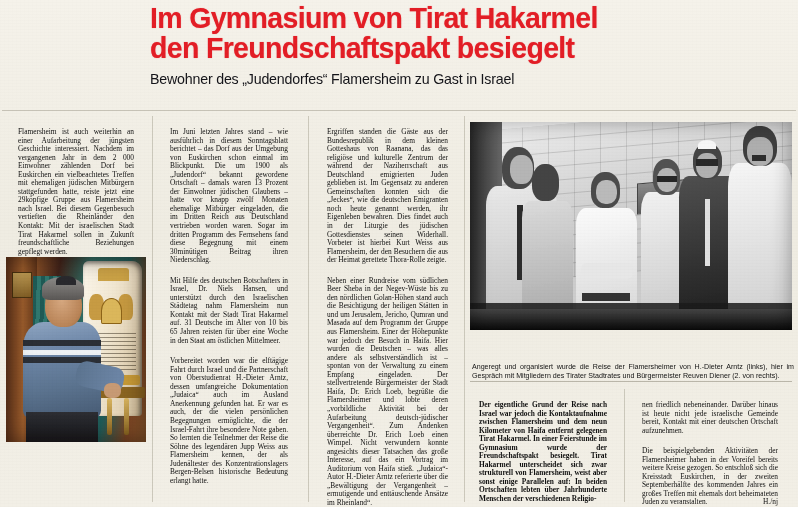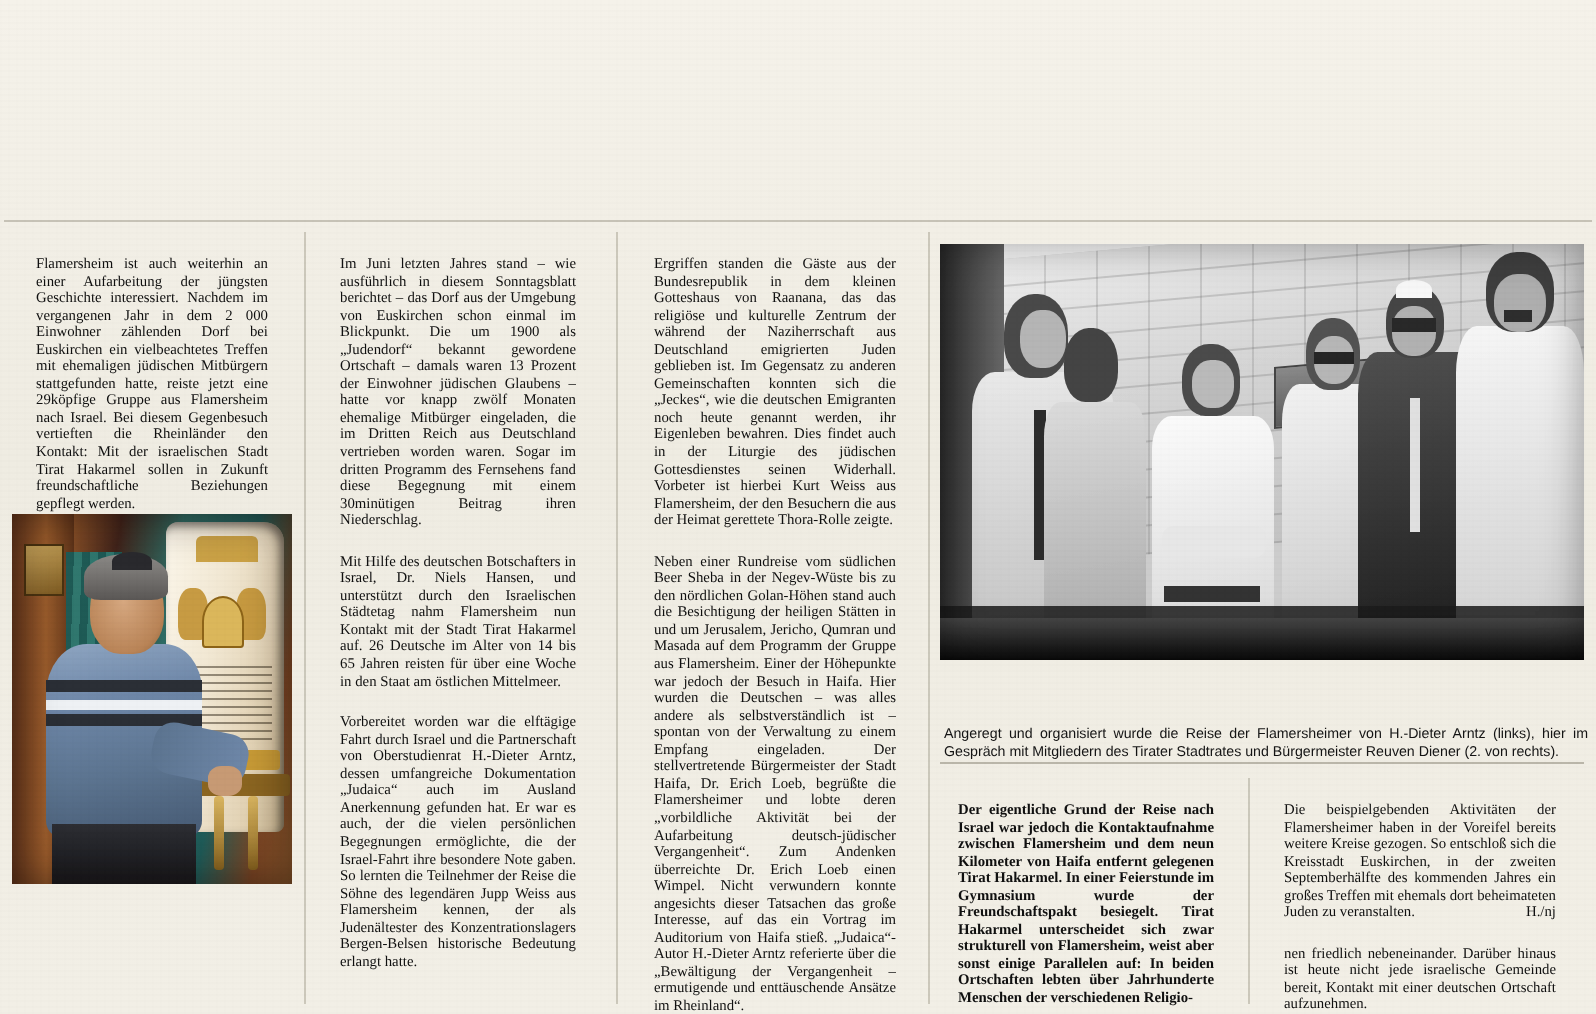--- a/index.html
+++ b/index.html
@@ -200,20 +200,24 @@
   #cap2{left:472px;top:337px;width:322px;margin-top:26px;}
 
   .rule-cap2{position:absolute;left:470px;top:381px;width:322px;height:1px;background:#bab6a9;}
   .sig{text-align:right;display:inline;float:right;}
 </style>
 </head>
 <body>
 
 <div class="page">
 
+  <div class="masthead">
+    <h1 class="headline"><span>Im Gymnasium von Tirat Hakarmel</span><span class="l2">den Freundschaftspakt besiegelt</span></h1>
+    <div class="subhead">Bewohner des „Judendorfes“ Flamersheim zu Gast in Israel</div>
+  </div>
   <div class="rule-top"></div>
 
   <div class="vrule" style="left:152px;top:116px;height:386px;"></div>
   <div class="vrule" style="left:308px;top:116px;height:386px;"></div>
   <div class="vrule" style="left:464px;top:116px;height:386px;"></div>
   <div class="vrule" style="left:624px;top:389px;height:113px;"></div>
 
   <div class="col" id="col1">
     <p>Flamersheim ist auch weiterhin an einer Aufarbeitung der jüngsten Geschichte interessiert. Nachdem im vergangenen Jahr in dem 2 000 Einwohner zählenden Dorf bei Euskirchen ein vielbeachtetes Treffen mit ehemaligen jüdischen Mitbürgern stattgefunden hatte, reiste jetzt eine 29köpfige Gruppe aus Flamersheim nach Israel. Bei diesem Gegenbesuch vertieften die Rheinländer den Kontakt: Mit der israelischen Stadt Tirat Hakarmel sollen in Zukunft freundschaftliche Beziehungen gepflegt werden.</p>
   </div>
@@ -242,21 +246,21 @@
     <div class="p1-pants"></div>
     <div class="p1-head"></div>
     <div class="p1-hair"></div>
     <div class="p1-kippa"></div>
     <div class="p1-vignette"></div>
   </div>
 
 
   <div class="col" id="col2">
     <p>Im Juni letzten Jahres stand – wie ausführlich in diesem Sonntagsblatt berichtet – das Dorf aus der Umgebung von Euskirchen schon einmal im Blickpunkt. Die um 1900 als „Judendorf“ bekannt gewordene Ortschaft – damals waren 13 Prozent der Einwohner jüdischen Glaubens – hatte vor knapp zwölf Monaten ehemalige Mitbürger eingeladen, die im Dritten Reich aus Deutschland vertrieben worden waren. Sogar im dritten Programm des Fernsehens fand diese Begegnung mit einem 30minütigen Beitrag ihren Niederschlag.</p>
-    <p>Mit Hilfe des deutschen Botschafters in Israel, Dr. Niels Hansen, und unterstützt durch den Israelischen Städtetag nahm Flamersheim nun Kontakt mit der Stadt Tirat Hakarmel auf. 26 Deutsche im Alter von 14 bis 65 Jahren reisten für über eine Woche in den Staat am östlichen Mittelmeer.</p>
+    <p>Mit Hilfe des deutschen Botschafters in Israel, Dr. Niels Hansen, und unterstützt durch den Israelischen Städtetag nahm Flamersheim nun Kontakt mit der Stadt Tirat Hakarmel auf. 31 Deutsche im Alter von 10 bis 65 Jahren reisten für über eine Woche in den Staat am östlichen Mittelmeer.</p>
     <p>Vorbereitet worden war die elftägige Fahrt durch Israel und die Partnerschaft von Oberstudienrat H.-Dieter Arntz, dessen umfangreiche Dokumentation „Judaica“ auch im Ausland Anerkennung gefunden hat. Er war es auch, der die vielen persönlichen Begegnungen ermöglichte, die der Israel-Fahrt ihre besondere Note gaben. So lernten die Teilnehmer der Reise die Söhne des legendären Jupp Weiss aus Flamersheim kennen, der als Judenältester des Konzentrationslagers Bergen-Belsen historische Bedeutung erlangt hatte.</p>
   </div>
 
   <div class="col" id="col3">
     <p>Ergriffen standen die Gäste aus der Bundesrepublik in dem kleinen Gotteshaus von Raanana, das das religiöse und kulturelle Zentrum der während der Naziherrschaft aus Deutschland emigrierten Juden geblieben ist. Im Gegensatz zu anderen Gemeinschaften konnten sich die „Jeckes“, wie die deutschen Emigranten noch heute genannt werden, ihr Eigenleben bewahren. Dies findet auch in der Liturgie des jüdischen Gottesdienstes seinen Widerhall. Vorbeter ist hierbei Kurt Weiss aus Flamersheim, der den Besuchern die aus der Heimat gerettete Thora-Rolle zeigte.</p>
     <p>Neben einer Rundreise vom südlichen Beer Sheba in der Negev-Wüste bis zu den nördlichen Golan-Höhen stand auch die Besichtigung der heiligen Stätten in und um Jerusalem, Jericho, Qumran und Masada auf dem Programm der Gruppe aus Flamersheim. Einer der Höhepunkte war jedoch der Besuch in Haifa. Hier wurden die Deutschen – was alles andere als selbstverständlich ist – spontan von der Verwaltung zu einem Empfang eingeladen. Der stellvertretende Bürgermeister der Stadt Haifa, Dr. Erich Loeb, begrüßte die Flamersheimer und lobte deren „vorbildliche Aktivität bei der Aufarbeitung deutsch-jüdischer Vergangenheit“. Zum Andenken überreichte Dr. Erich Loeb einen Wimpel. Nicht verwundern konnte angesichts dieser Tatsachen das große Interesse, auf das ein Vortrag im Auditorium von Haifa stieß. „Judaica“-Autor H.-Dieter Arntz referierte über die „Bewältigung der Vergangenheit – ermutigende und enttäuschende Ansätze im Rheinland“.</p>
   </div>
 
   <div class="photo2">
     <div class="p2-sky"></div>
@@ -310,18 +314,18 @@
   </div>
 
   <div class="caption" id="cap2">Angeregt und organisiert wurde die Reise der Flamersheimer von H.-Dieter Arntz (links), hier im Gespräch mit Mitgliedern des Tirater Stadtrates und Bürgermeister Reuven Diener (2. von rechts).</div>
   <div class="rule-cap2"></div>
 
   <div class="col" id="col4">
     <p>Der eigentliche Grund der Reise nach Israel war jedoch die Kontaktaufnahme zwischen Flamersheim und dem neun Kilometer von Haifa entfernt gelegenen Tirat Hakarmel. In einer Feierstunde im Gymnasium wurde der Freundschaftspakt besiegelt. Tirat Hakarmel unterscheidet sich zwar strukturell von Flamersheim, weist aber sonst einige Parallelen auf: In beiden Ortschaften lebten über Jahrhunderte Menschen der verschiedenen Religio-</p>
   </div>
 
   <div class="col" id="col5">
+    <p>nen friedlich nebeneinander. Darüber hinaus ist heute nicht jede israelische Gemeinde bereit, Kontakt mit einer deutschen Ortschaft aufzunehmen.</p>
     <p><span>Die beispielgebenden Aktivitäten der Flamersheimer haben in der Voreifel bereits weitere Kreise gezogen. So entschloß sich die Kreisstadt Euskirchen, in der zweiten Septemberhälfte des kommenden Jahres ein großes Treffen mit ehemals dort beheimateten Juden zu veranstalten.</span><span class="sig">H./nj</span></p>
-    <p>nen friedlich nebeneinander. Darüber hinaus ist heute nicht jede israelische Gemeinde bereit, Kontakt mit einer deutschen Ortschaft aufzunehmen.</p>
   </div>
 
   <div class="grain"></div>
 </div>
 
 </body></html>

